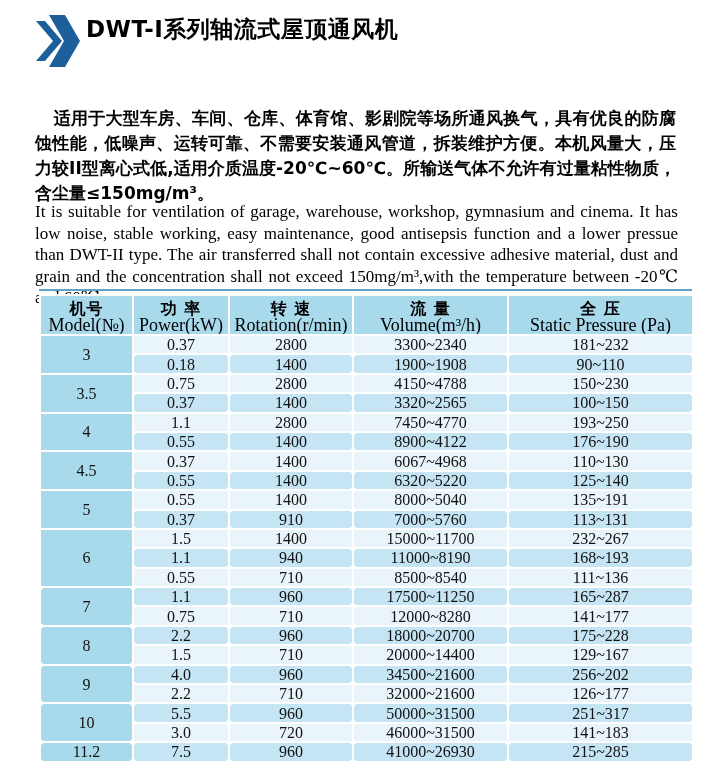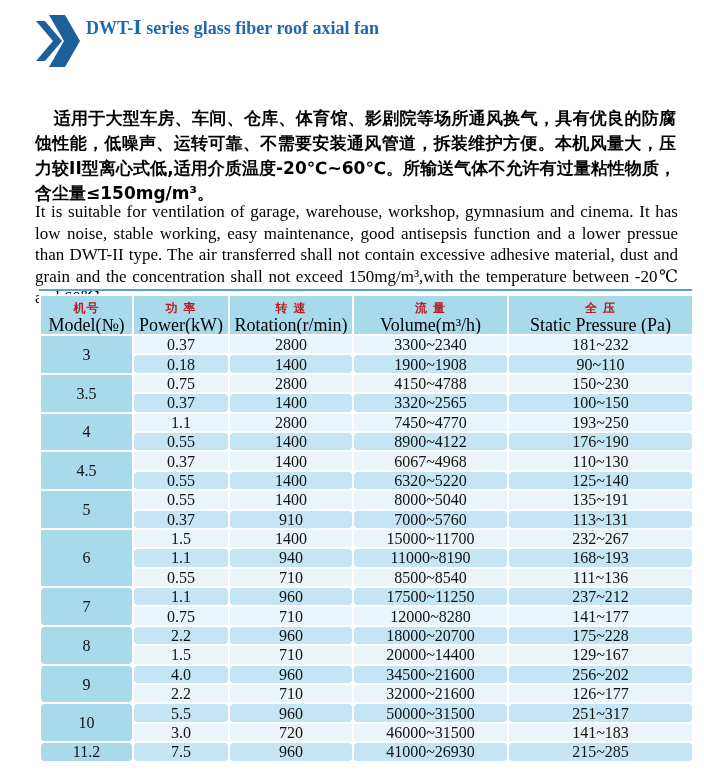--- a/index.html
+++ b/index.html
@@ -43,38 +43,38 @@
     border-collapse: collapse; table-layout: fixed; width: 653px;
     font-family: "Liberation Serif", "DejaVu Serif", serif;
   }
   table.spec th, table.spec td {
     border: 2px solid #ffffff; text-align: center; vertical-align: middle;
     padding: 0; overflow: hidden;
   }
   table.spec thead th { background: var(--hdr, #a9daec); height: 38px; }
   .h-zh {
     font-family: "DejaVu Sans", sans-serif; font-weight: bold;
-    font-size: 12px; line-height: 19px; letter-spacing: 1px; color: #b91c1c;
+    font-size: 16px; line-height: 19px; letter-spacing: 1px; color: #000000;
   }
   .h-en { font-size: 18px; line-height: 14px; font-weight: normal; color: #000; }
   table.spec td { height: 17.4px; font-size: 16px; line-height: 17px; }
   tr.light td { background: var(--light, #eaf4fb); }
   tr.dark  td { background: var(--dark, #c5e5f5); border-radius: 7px; }
   table.spec td.model { background: var(--hdr, #a9daec); font-size: 16px; }
 </style>
 </head>
 <body style="--hdr: #a9daec; --light: #eaf4fb; --dark: #c5e5f5; --rule: #5ba3c9; --subtitle: #2268ae;">
 
 <div class="doc-header">
   <svg class="chevrons" viewBox="0 0 44 52" aria-hidden="true">
     <polygon class="chev" points="0,6 9,6 26,26 9,46 0,46 17,26" fill="#1d5f9b"></polygon>
     <polygon class="chev" points="13,0 29,0 44,26 29,52 13,52 28,26" fill="#1d5f9b"></polygon>
   </svg>
   <div class="title-block">
-    <p class="title-en">DWT-Ⅰ series glass fiber roof axial fan</p>
+    <h1 class="title-zh">DWT-Ⅰ系列轴流式屋顶通风机</h1>
   </div>
 </div>
 
 <p class="para-zh">适用于大型车房、车间、仓库、体育馆、影剧院等场所通风换气，具有优良的防腐蚀性能，低噪声、运转可靠、不需要安装通风管道，拆装维护方便。本机风量大，压力较II型离心式低,适用介质温度-20℃~60℃。所输送气体不允许有过量粘性物质，含尘量≤150mg/m³。</p>
 <p class="para-en">It is suitable for ventilation of garage, warehouse, workshop, gymnasium and cinema. It has low noise, stable working, easy maintenance, good antisepsis function and a lower pressue than DWT-II type. The air transferred shall not contain excessive adhesive material, dust and grain and the concentration shall not exceed 150mg/m³,with the temperature between -20℃ and 60℃.</p>
 
 <div class="table-wrap">
   <div class="table-rule"></div>
   <table class="spec">
     <colgroup>
@@ -191,21 +191,21 @@
           <td>0.55</td>
           <td>710</td>
           <td>8500~8540</td>
           <td>111~136</td>
         </tr>
         <tr class="dark">
           <td class="model" rowspan="2">7</td>
           <td>1.1</td>
           <td>960</td>
           <td>17500~11250</td>
-          <td>237~212</td>
+          <td>165~287</td>
         </tr>
         <tr class="light">
           <td>0.75</td>
           <td>710</td>
           <td>12000~8280</td>
           <td>141~177</td>
         </tr>
         <tr class="dark">
           <td class="model" rowspan="2">8</td>
           <td>2.2</td>

